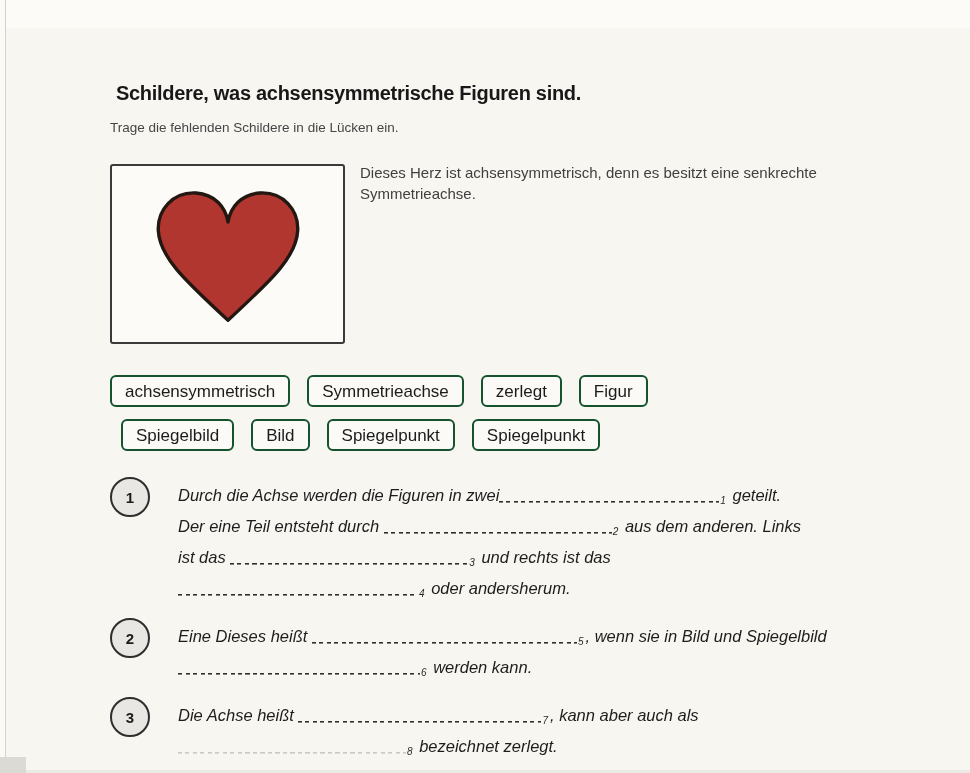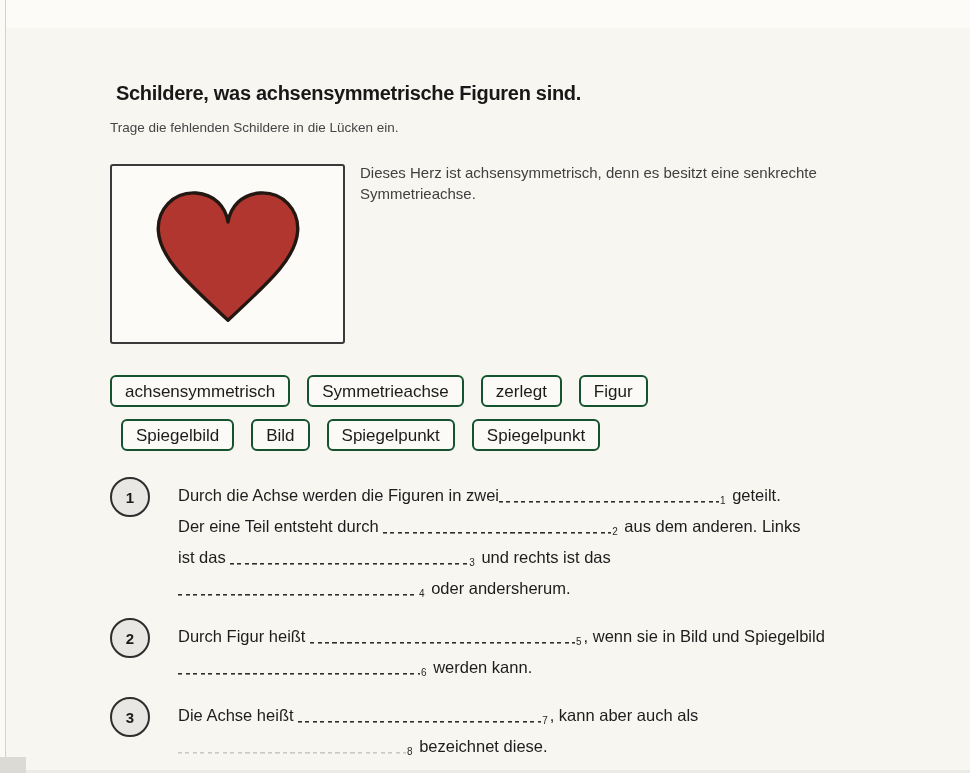--- a/index.html
+++ b/index.html
@@ -37,21 +37,21 @@
   }
 
   .questions{left:110px;top:477px;}
   .question{position:relative;padding-left:68px;margin-bottom:8px;}
   .q-circle{
     position:absolute;left:0;top:0;width:36px;height:36px;
     border:2px solid #2e2e2e;border-radius:50%;background:#e9e7e3;
     display:flex;align-items:center;justify-content:center;
     font-weight:bold;font-size:15px;color:#1b1b1b;
   }
-  .q-lines{padding-top:9px;}
+  .q-lines{padding-top:9px;font-style:italic;}
   .q-line{height:31px;font-size:16.5px;white-space:pre;color:#1d1d1d;}
   .blank{
     display:inline-block;vertical-align:-2px;height:13px;
     background-image:repeating-linear-gradient(90deg,#2e2e2e 0 4px,transparent 4px 7.5px);
     background-position:left bottom;background-size:100% 1.6px;background-repeat:no-repeat;
   }
   .blank.faint{
     background-image:repeating-linear-gradient(90deg,#ccc9c1 0 4px,transparent 4px 7.5px);
   }
   .bnum{font-size:10px;vertical-align:-3px;margin:0 2px 0 1px;color:#2a2a2a;}
@@ -99,25 +99,25 @@
         <div class="q-lines">
           <div class="q-line"><span class="q-text">Durch die Achse werden die Figuren in zwei</span><span class="blank" style="width: 220px;"></span><span class="bnum">1</span><span class="q-text"> geteilt.</span></div>
           <div class="q-line"><span class="q-text">Der eine Teil entsteht durch </span><span class="blank" style="width: 228px;"></span><span class="bnum">2</span><span class="q-text"> aus dem anderen. Links</span></div>
           <div class="q-line"><span class="q-text">ist das </span><span class="blank" style="width: 238px;"></span><span class="bnum">3</span><span class="q-text"> und rechts ist das</span></div>
           <div class="q-line"><span class="blank" style="width: 240px;"></span><span class="bnum">4</span><span class="q-text"> oder andersherum.</span></div>
         </div>
       </div>
       <div class="question">
         <div class="q-circle">2</div>
         <div class="q-lines">
-          <div class="q-line"><span class="q-text">Durch Figur heißt </span><span class="blank" style="width: 265px;"></span><span class="bnum">5</span><span class="q-text">, wenn sie in Bild und Spiegelbild</span></div>
+          <div class="q-line"><span class="q-text">Eine Dieses heißt </span><span class="blank" style="width: 265px;"></span><span class="bnum">5</span><span class="q-text">, wenn sie in Bild und Spiegelbild</span></div>
           <div class="q-line"><span class="blank" style="width: 242px;"></span><span class="bnum">6</span><span class="q-text"> werden kann.</span></div>
         </div>
       </div>
       <div class="question">
         <div class="q-circle">3</div>
         <div class="q-lines">
           <div class="q-line"><span class="q-text">Die Achse heißt </span><span class="blank" style="width: 243px;"></span><span class="bnum">7</span><span class="q-text">, kann aber auch als</span></div>
-          <div class="q-line"><span class="blank faint" style="width: 228px;"></span><span class="bnum">8</span><span class="q-text"> bezeichnet diese.</span></div>
+          <div class="q-line"><span class="blank faint" style="width: 228px;"></span><span class="bnum">8</span><span class="q-text"> bezeichnet zerlegt.</span></div>
         </div>
       </div>
     </div>
 </div>
 
 </body></html>

